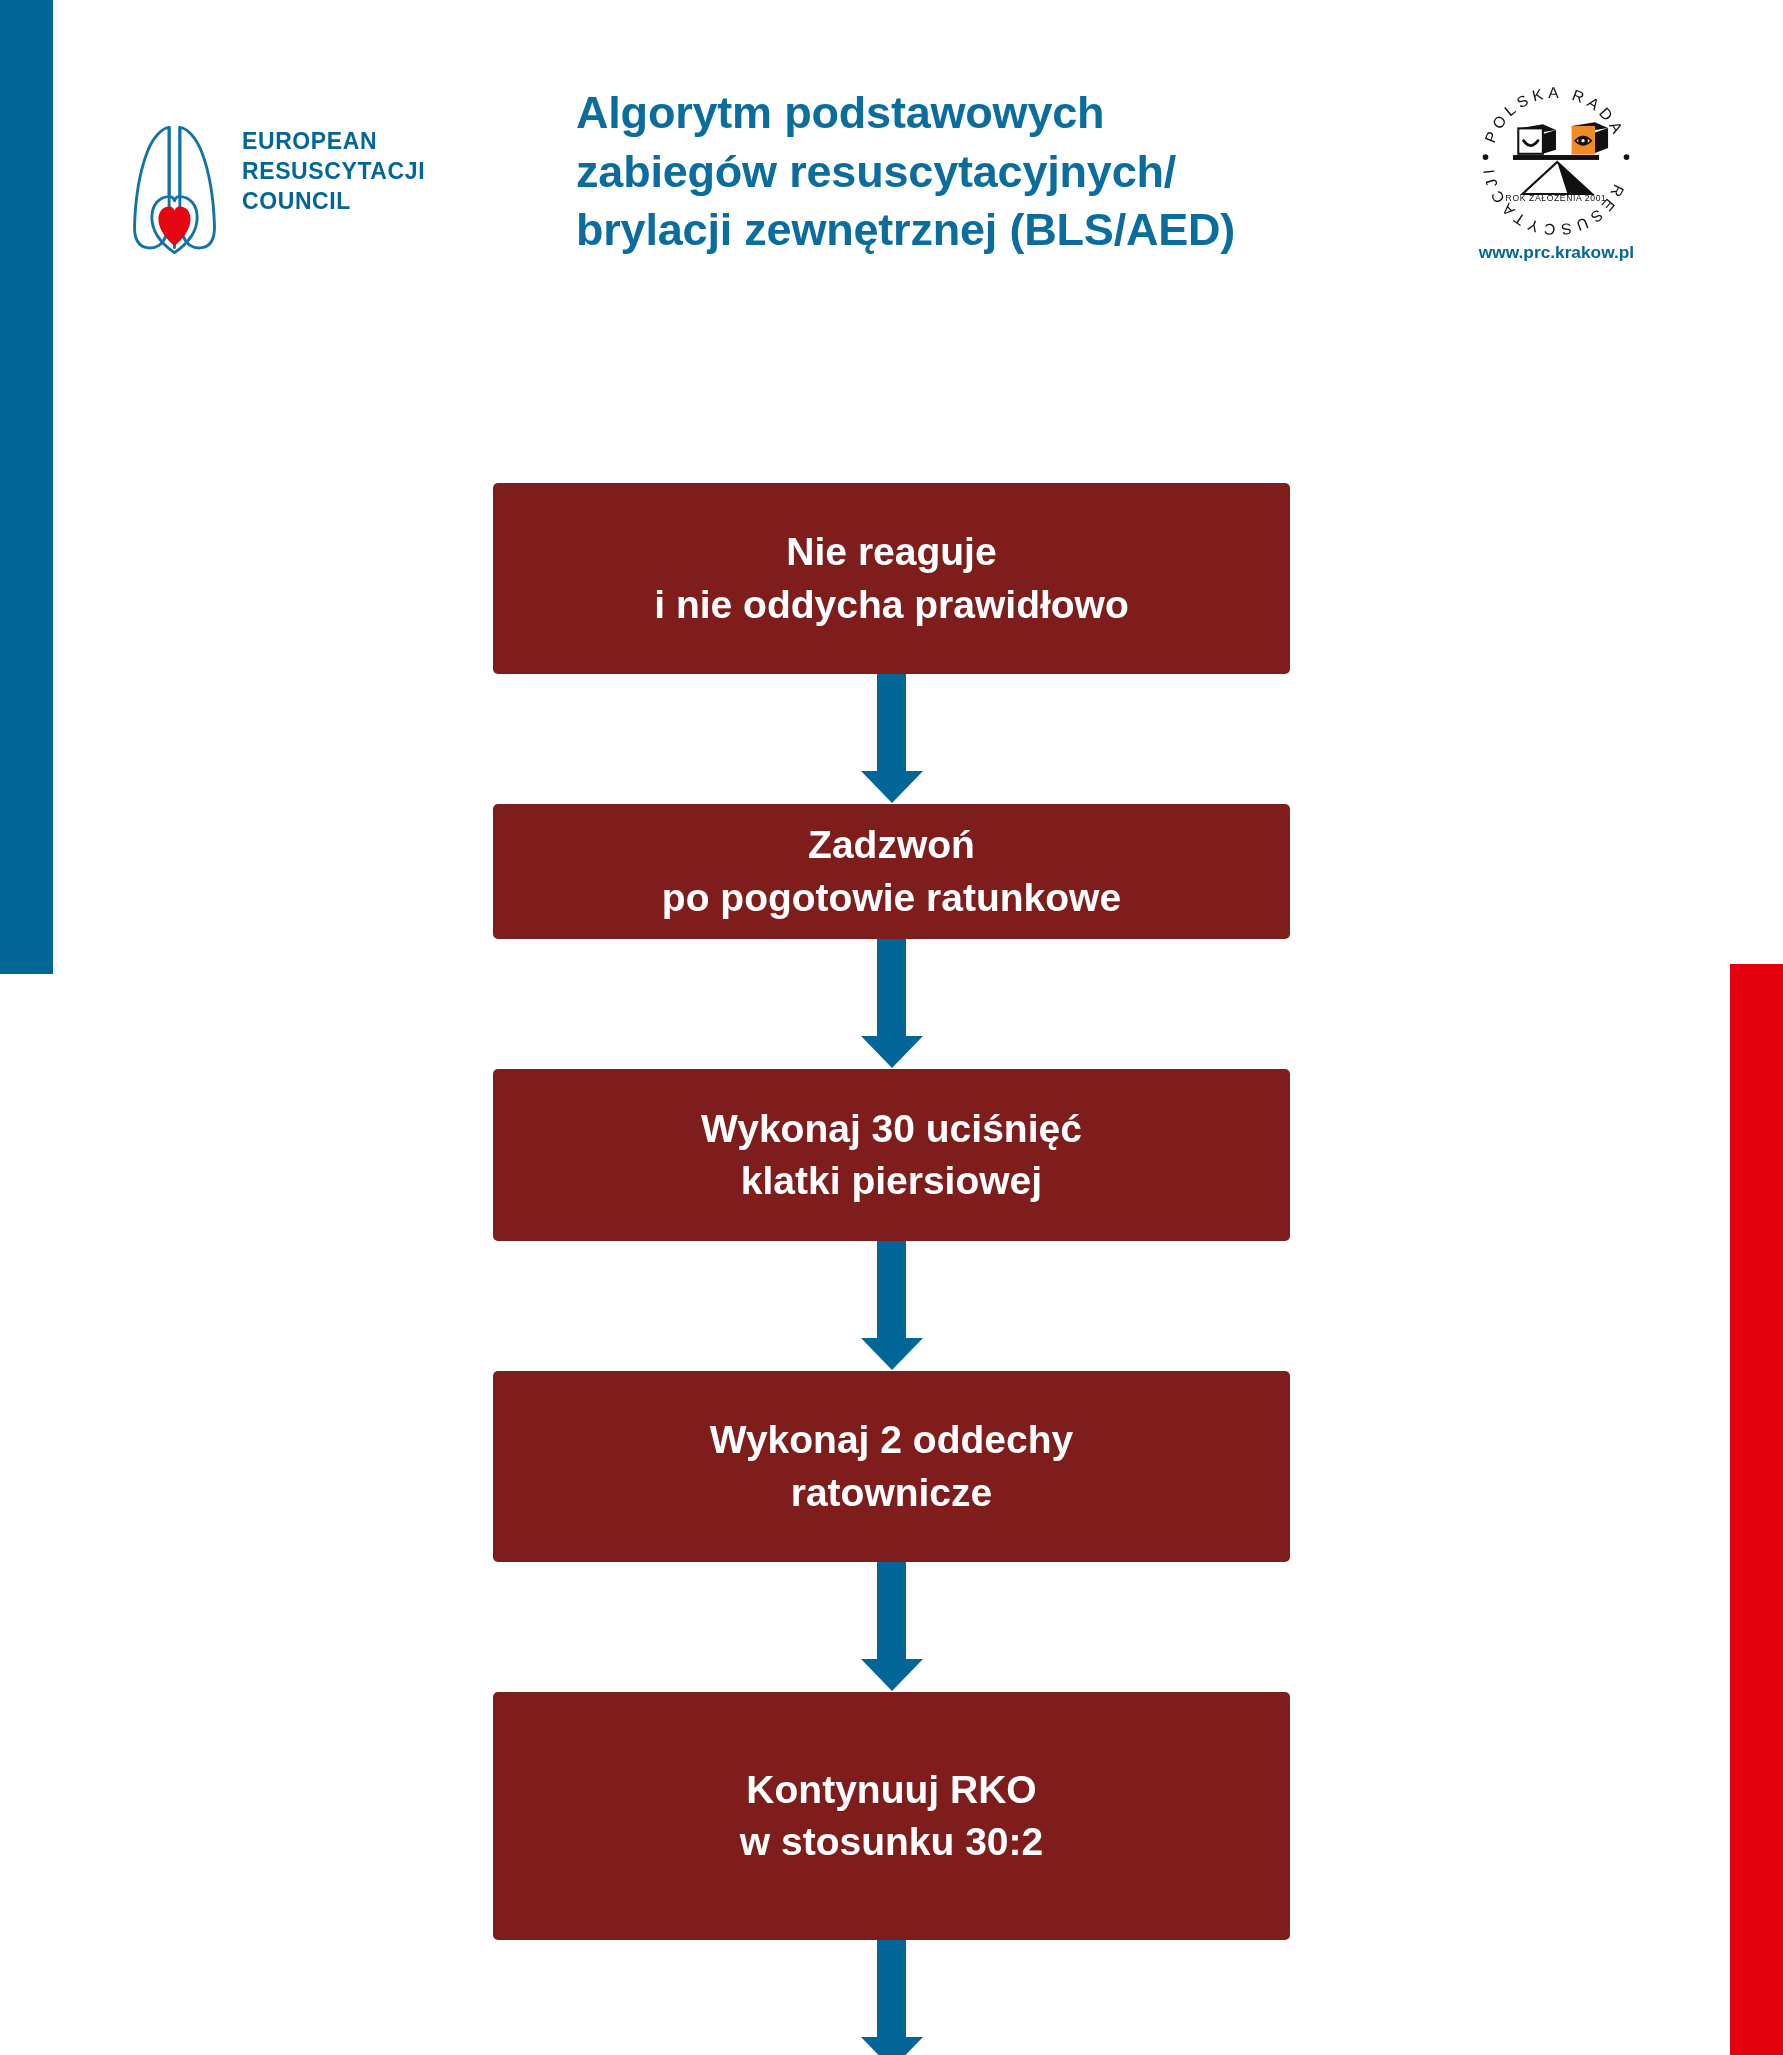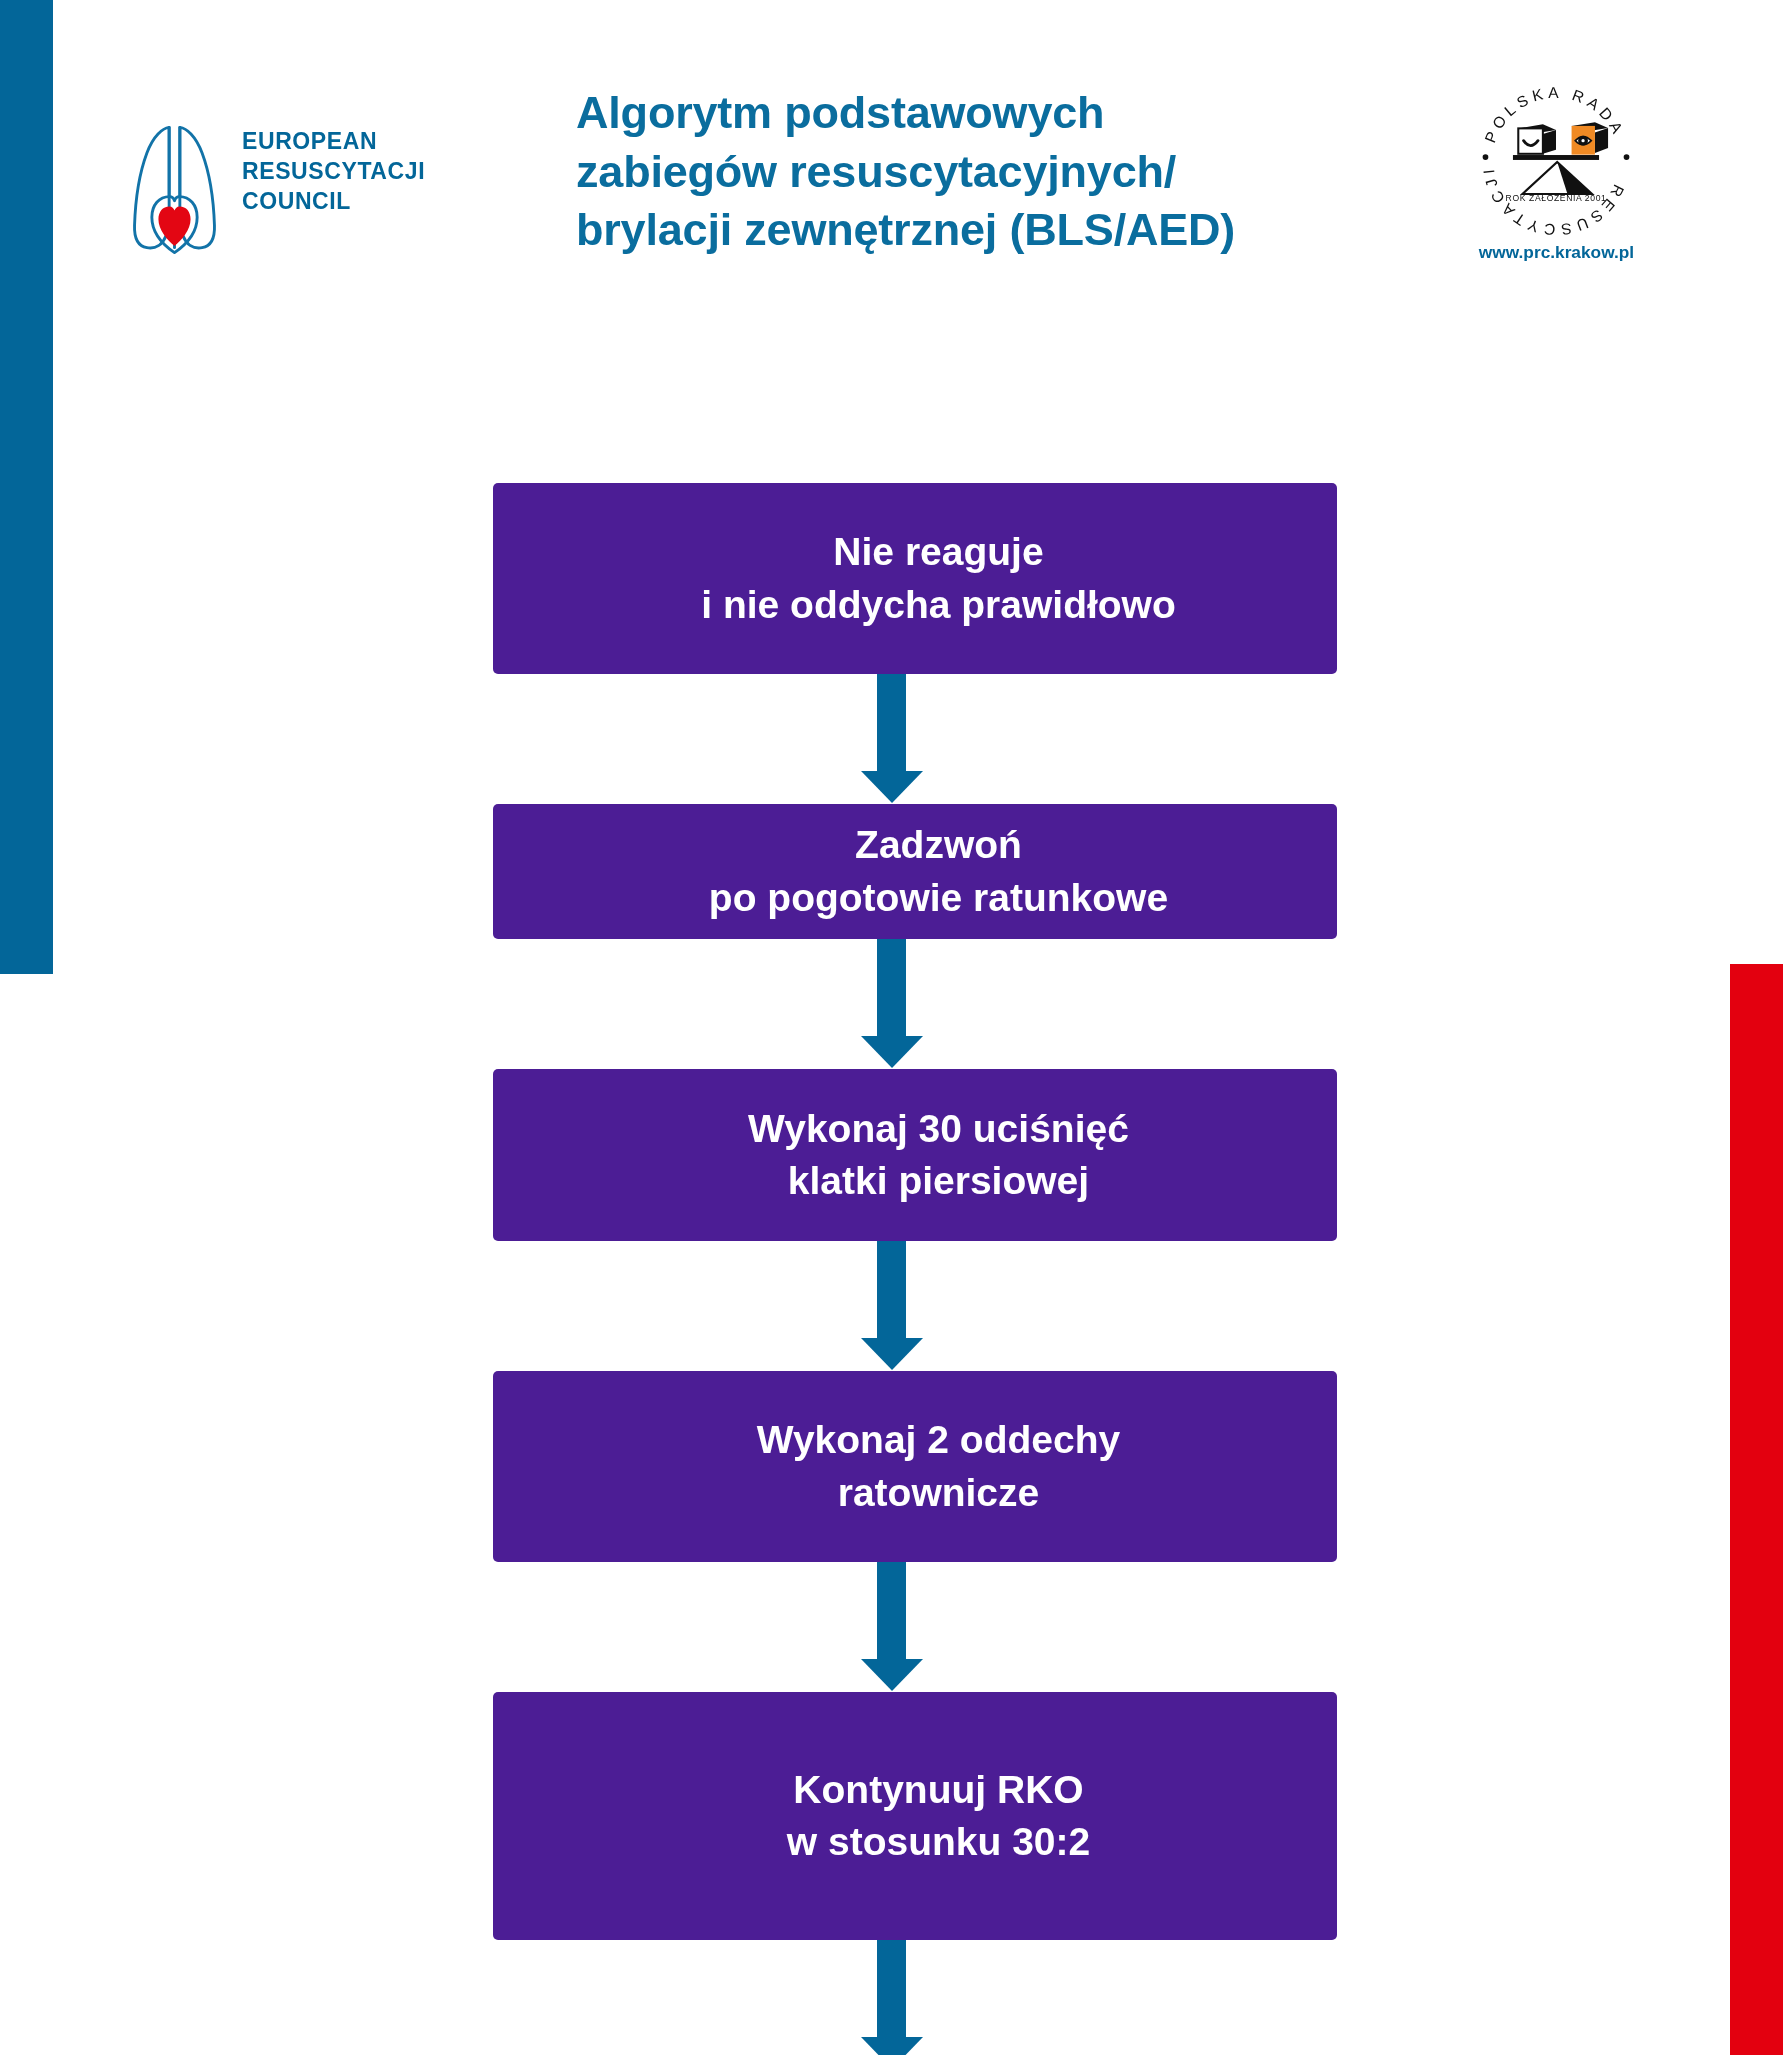--- a/index.html
+++ b/index.html
@@ -22,22 +22,22 @@
              letter-spacing:-0.2px;white-space:nowrap;}
 
   
   .prc-logo{position:absolute;left:1468px;top:80px;width:177px;height:193px;}
   .prc-circle{position:absolute;left:6.2px;top:0;width:164px;height:164px;}
   .prc-url{position:absolute;left:0;top:162px;width:177px;text-align:center;
            color:#036699;font-weight:bold;font-size:17.3px;}
 
   
   .flow{position:absolute;left:493px;top:483px;width:797px;}
-  .node{position:relative;width:797px;background:#4c1d95;border-radius:5px;
-        display:flex;align-items:center;justify-content:center;padding-left:47px;}
+  .node{position:relative;width:797px;background:#7f1d1d;border-radius:5px;
+        display:flex;align-items:center;justify-content:center;}
   .node-text{color:#ffffff;font-weight:bold;font-size:39px;line-height:1.34;
              text-align:center;}
   .node-text span{display:block;white-space:nowrap;}
   .arrow{position:relative;width:797px;height:130px;}
   .arrow .stem{position:absolute;left:384px;top:0;width:29px;height:100px;background:#036699;}
   .arrow .head{position:absolute;left:368px;top:97px;width:0;height:0;
                border-left:31px solid transparent;border-right:31px solid transparent;
                border-top:32px solid #036699;}
 </style>
 </head>

